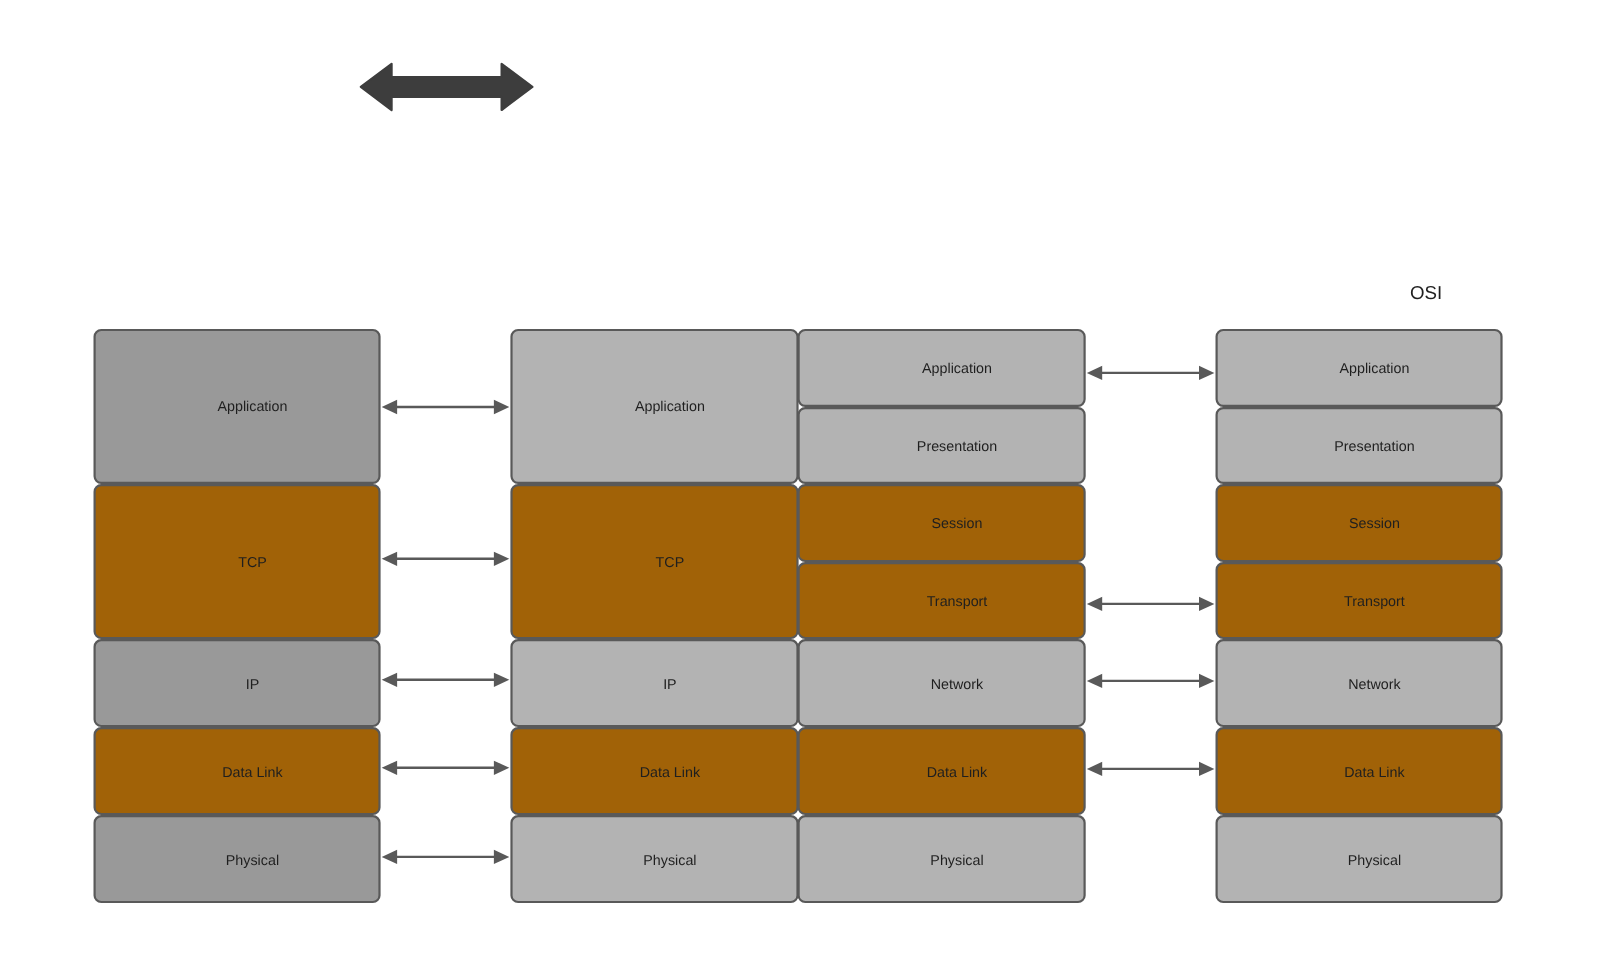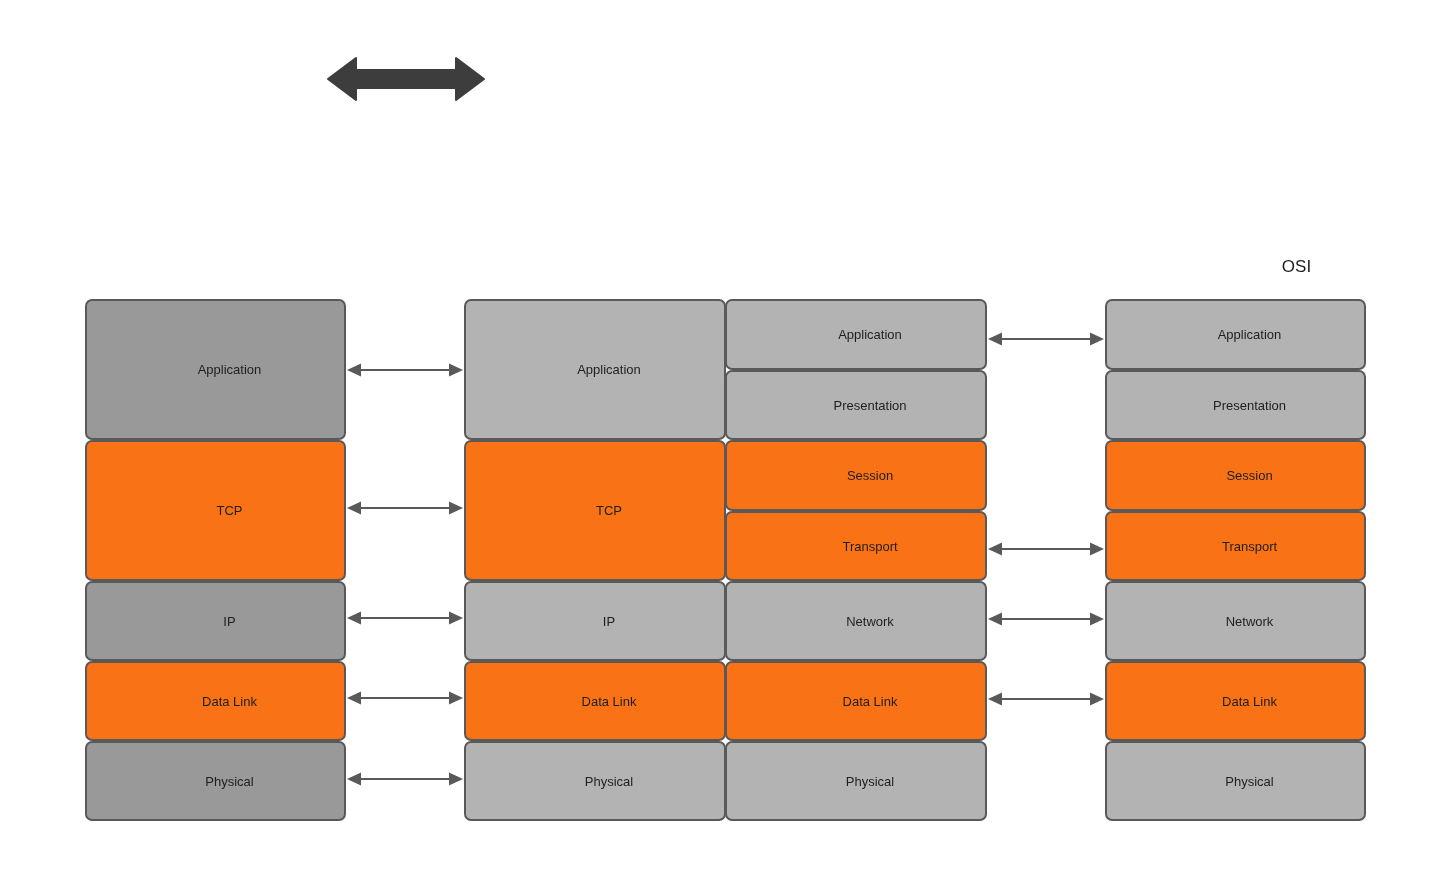--- a/index.html
+++ b/index.html
@@ -54,21 +54,21 @@
     justify-content: center;
     font-size: 13px;
     line-height: 19px;
     color: #1f1f1f;
     text-align: center;
     white-space: nowrap;
     padding-left: 28px;
   }
   .cell.shade-dark  { background: #999999; }
   .cell.shade-light { background: #b3b3b3; }
-  .cell.shade-white { background: #f97316; }
+  .cell.shade-white { background: #a16207; }
 
   
   .connector {
     position: absolute;
     height: 22px;
   }
 </style>
 </head>
 <body>
 

